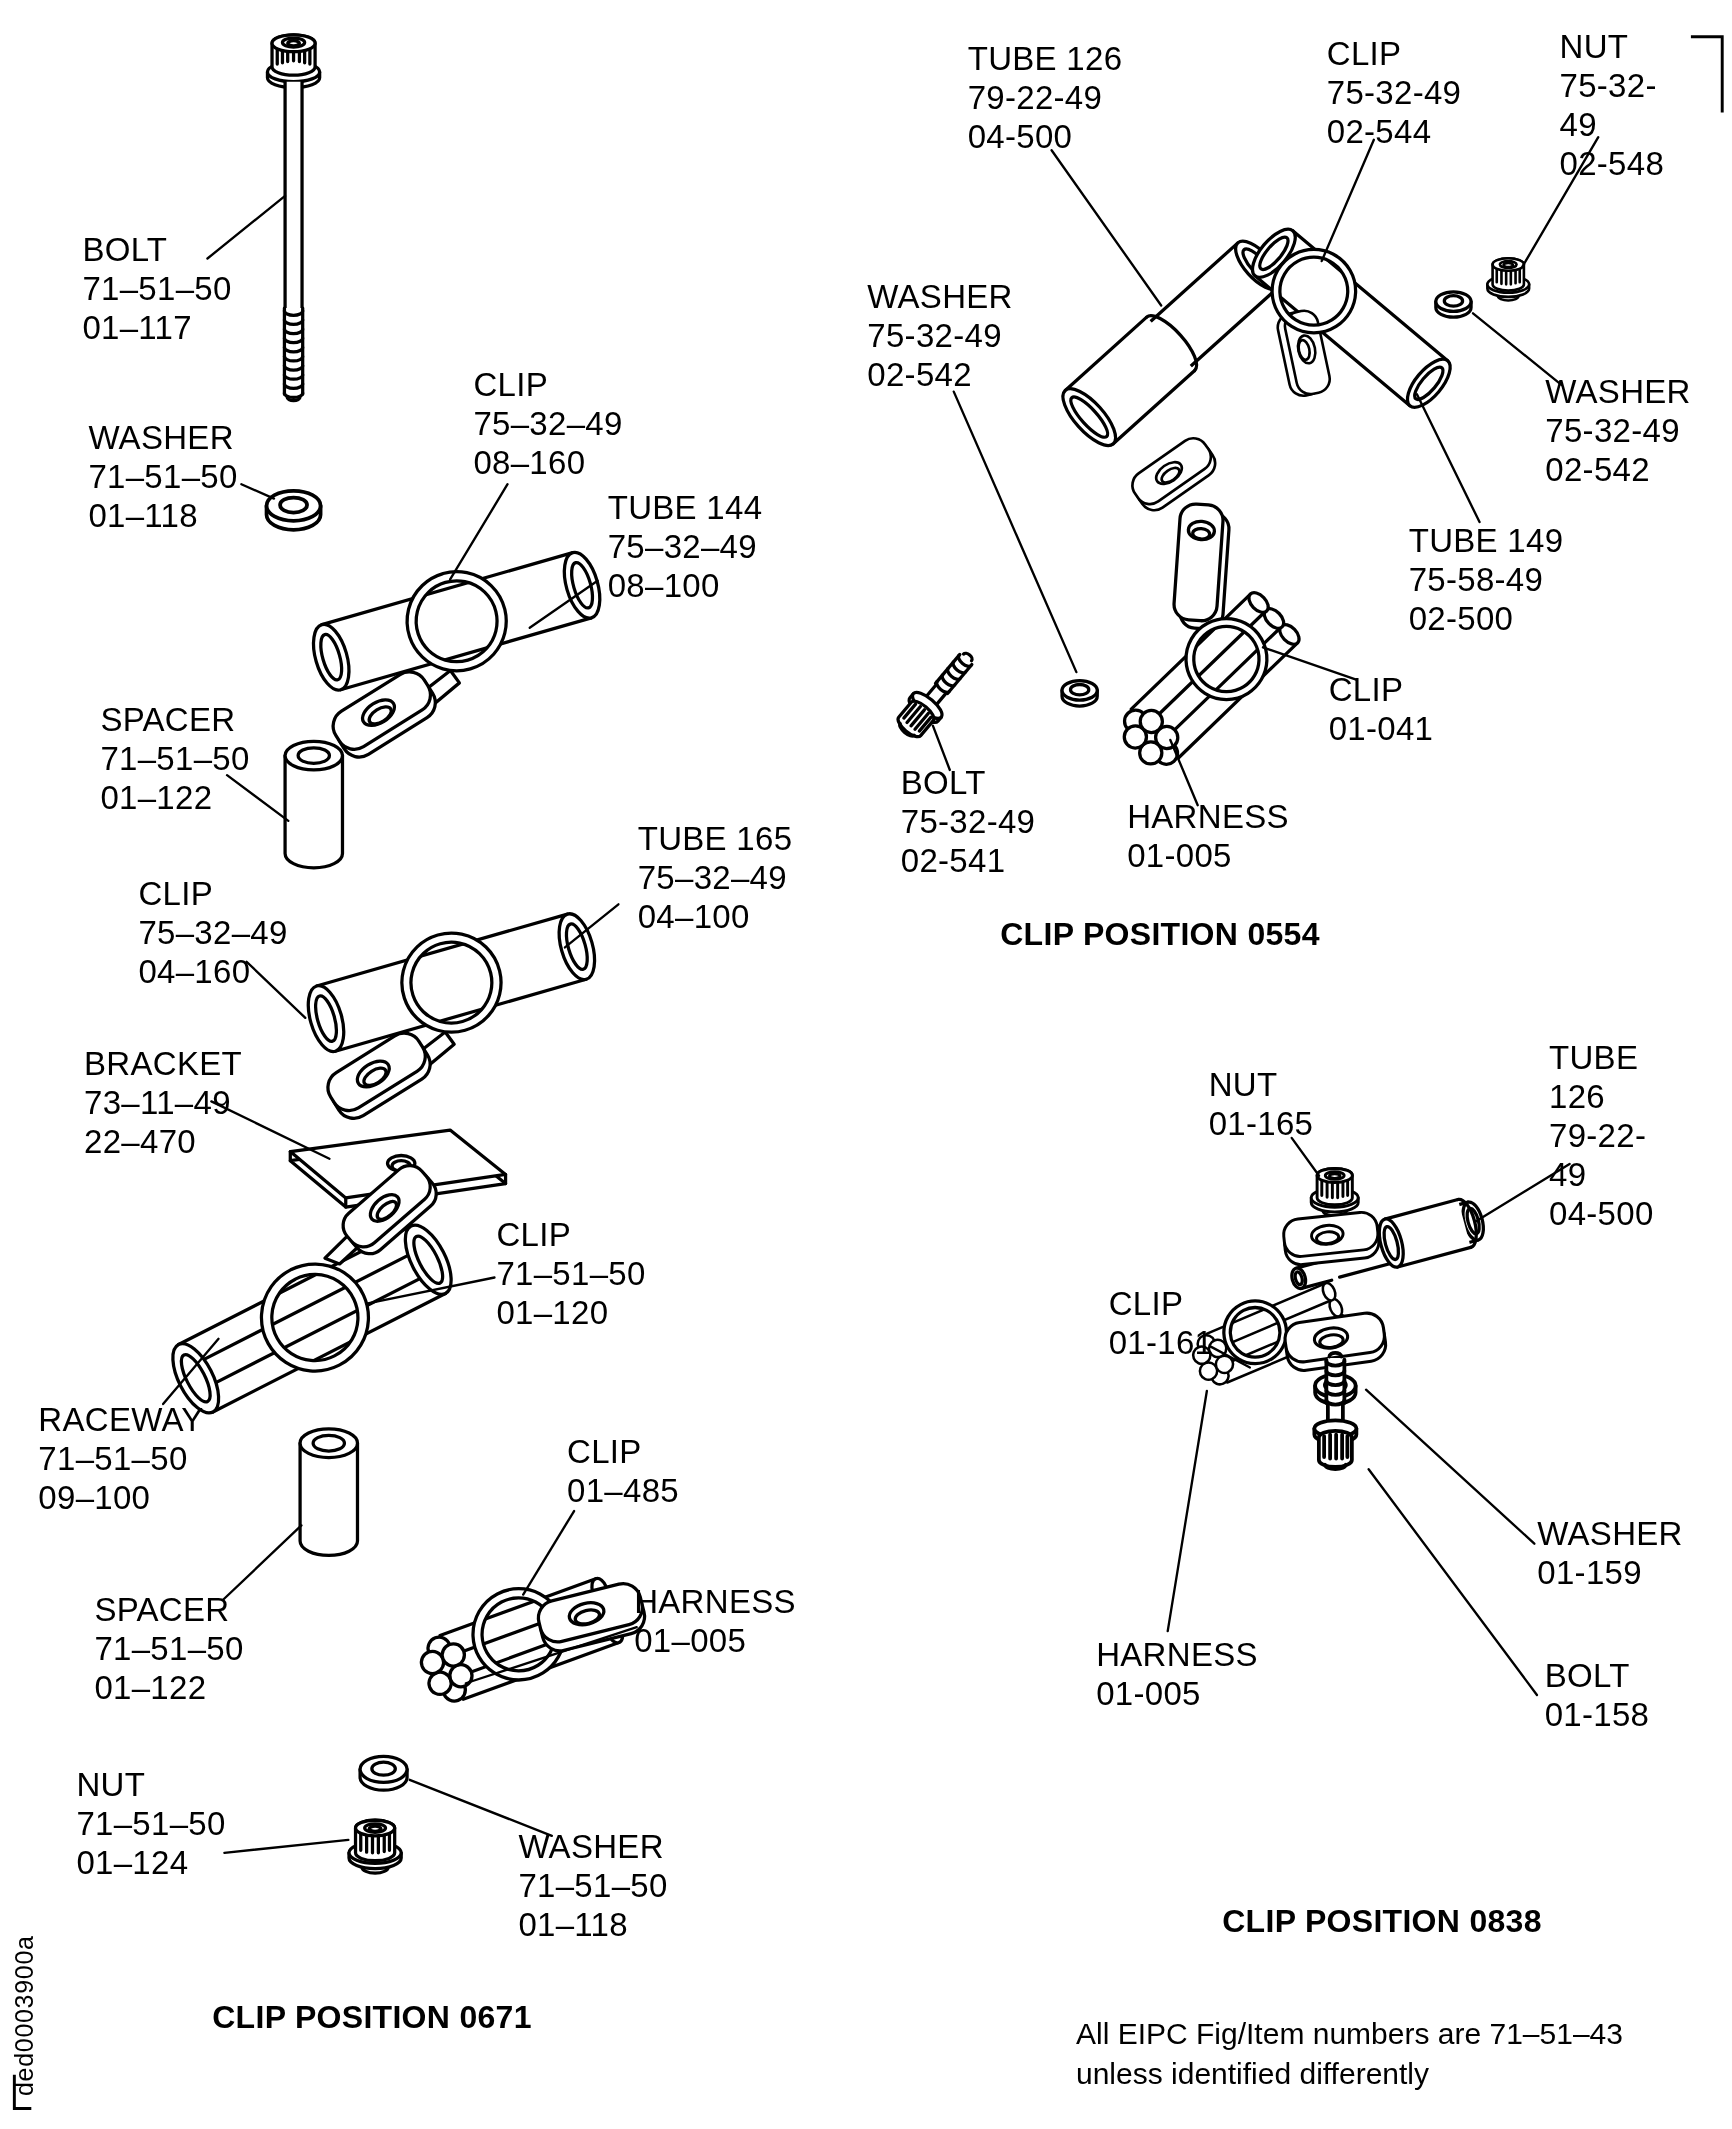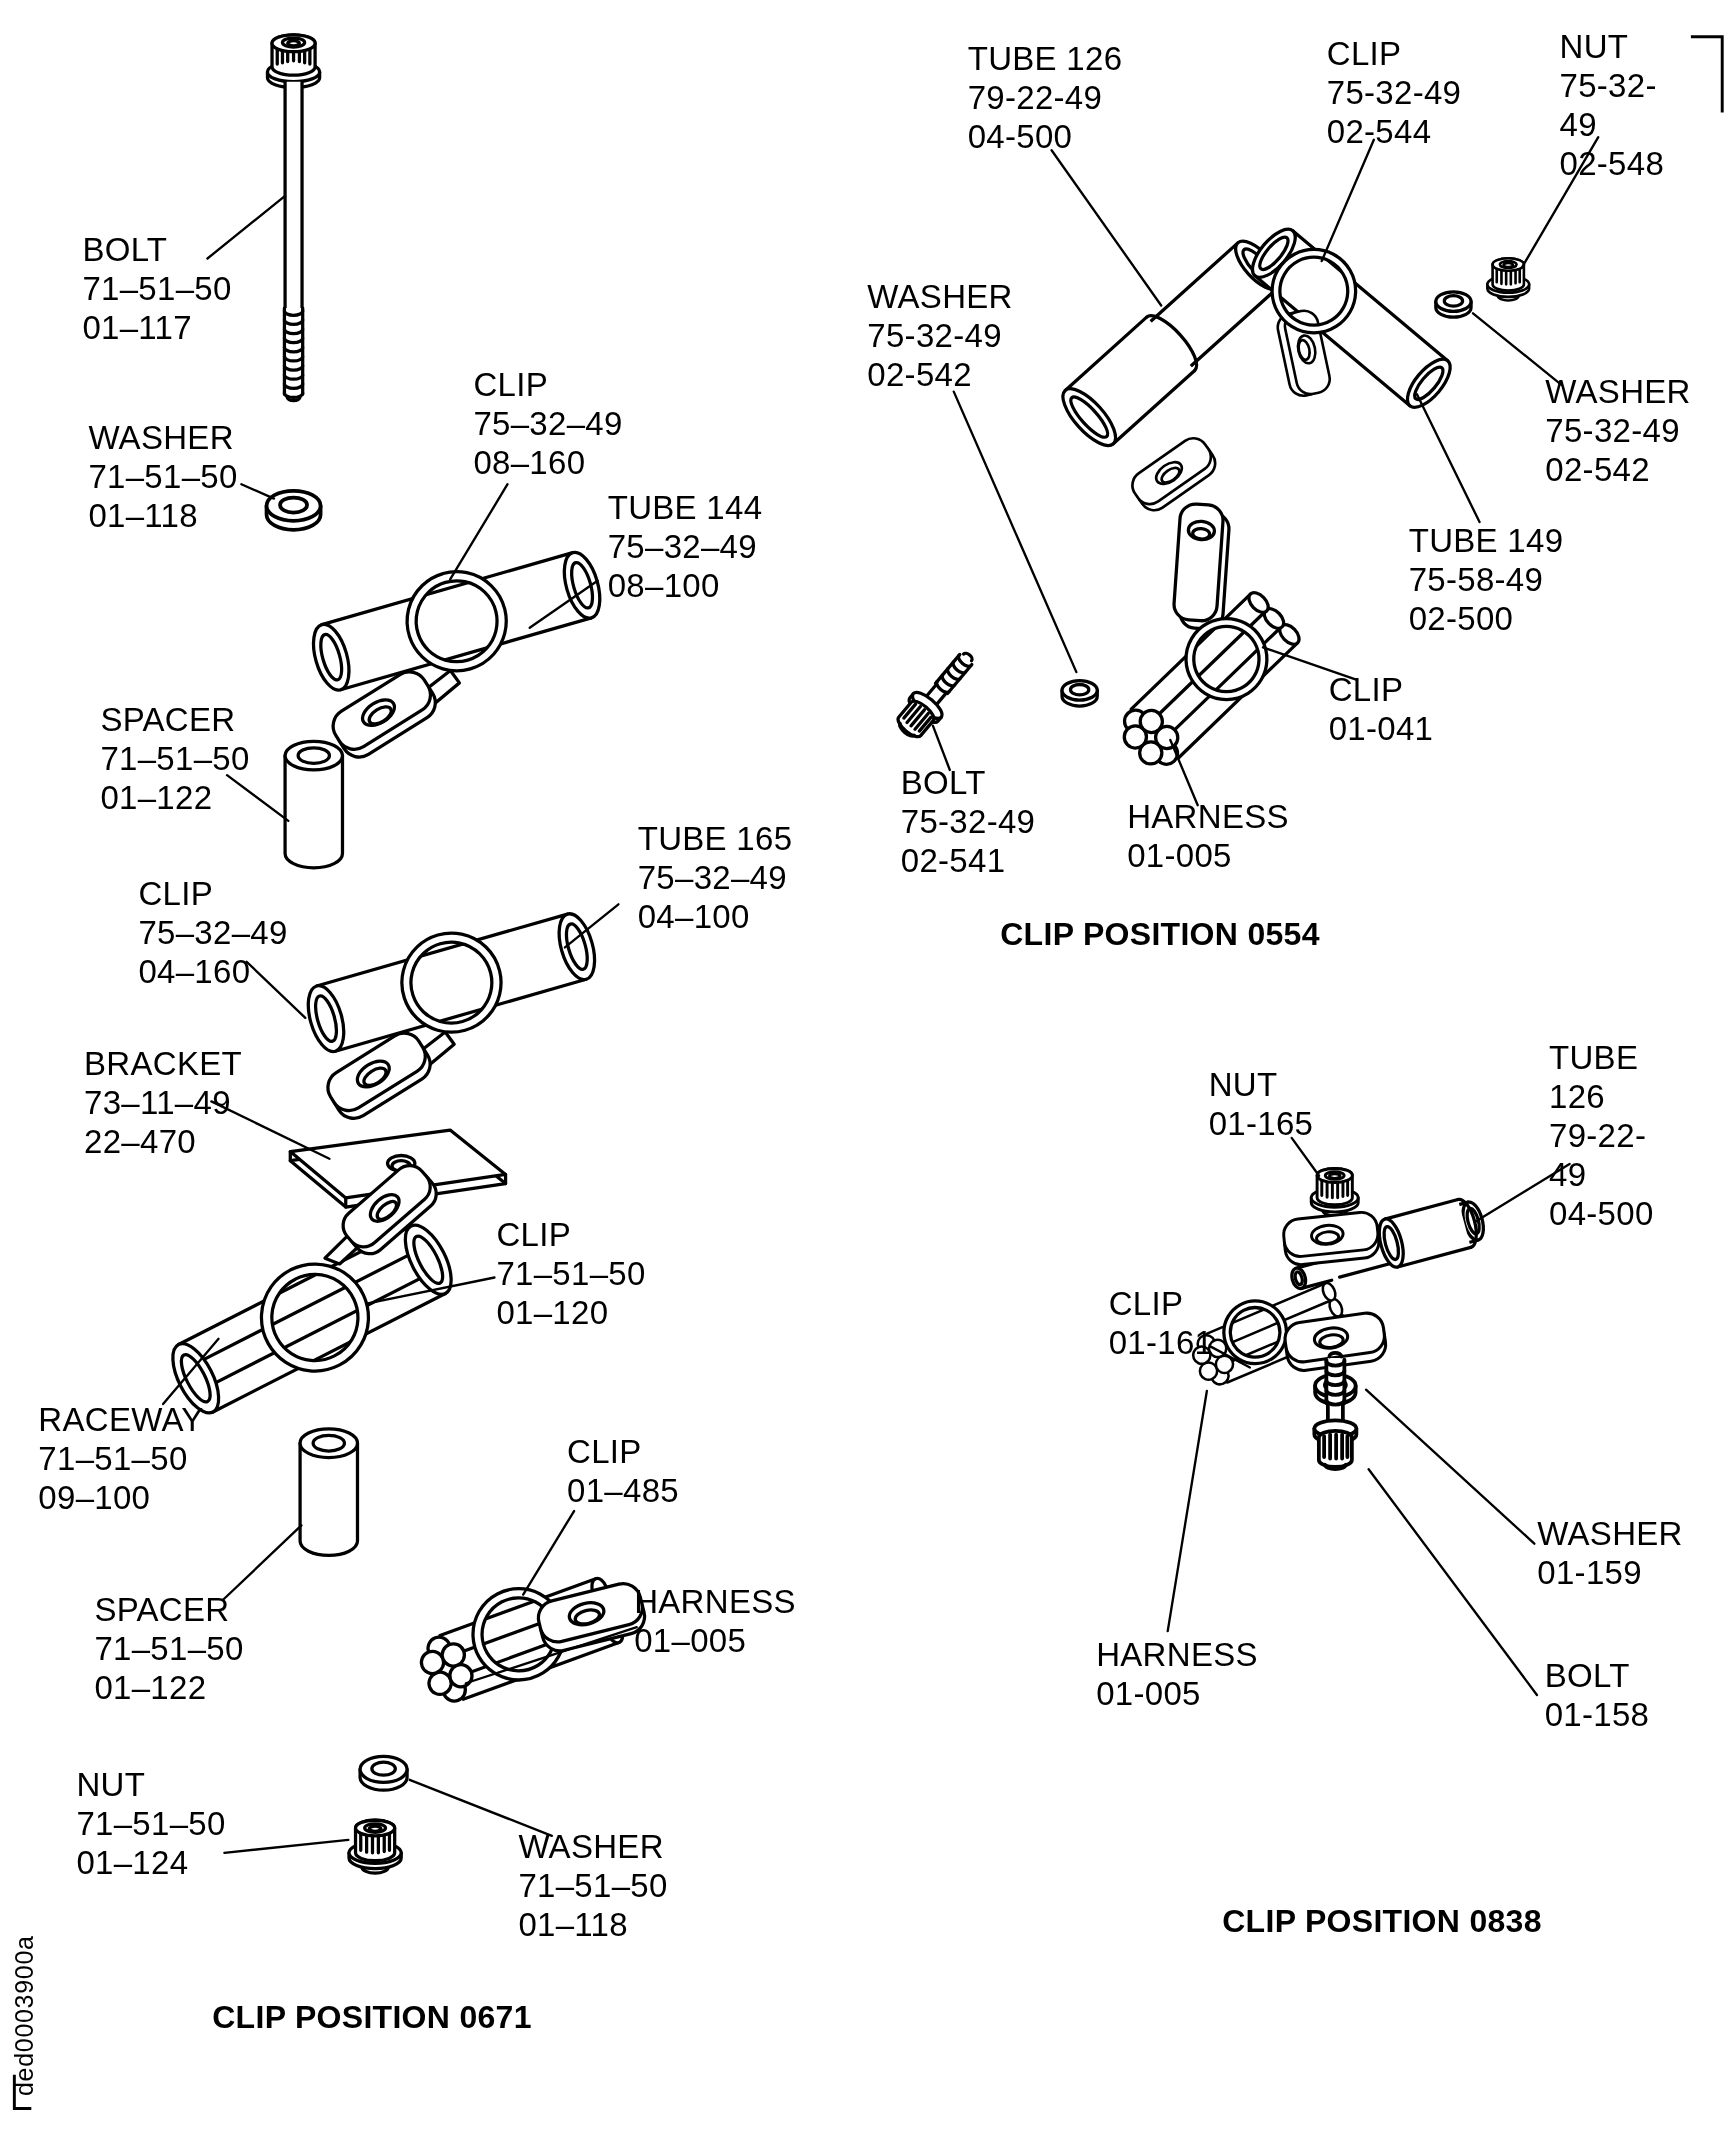--- a/index.html
+++ b/index.html
@@ -387,16 +387,18 @@
   <div class="lbl" style="left:1161px;top:1284px;">CLIP
 01-161</div>
   <div class="lbl" style="left:1610px;top:1514px;">WASHER
 01-159</div>
   <div class="lbl" style="left:1177px;top:1635px;">HARNESS
 01-005</div>
   <div class="lbl" style="left:1597px;top:1656px;">BOLT
 01-158</div>
   <div class="caption" style="left:1346px;top:1902px;margin-left:36px;">CLIP POSITION 0838</div>
 
+  <div class="footnote" style="left:1076px;top:2014px;">All EIPC Fig/Item numbers are 71–51–43
+unless identified differently</div>
   <div class="doccode">ded0003900a</div>
 
 </div>
 
 
 </body></html>

